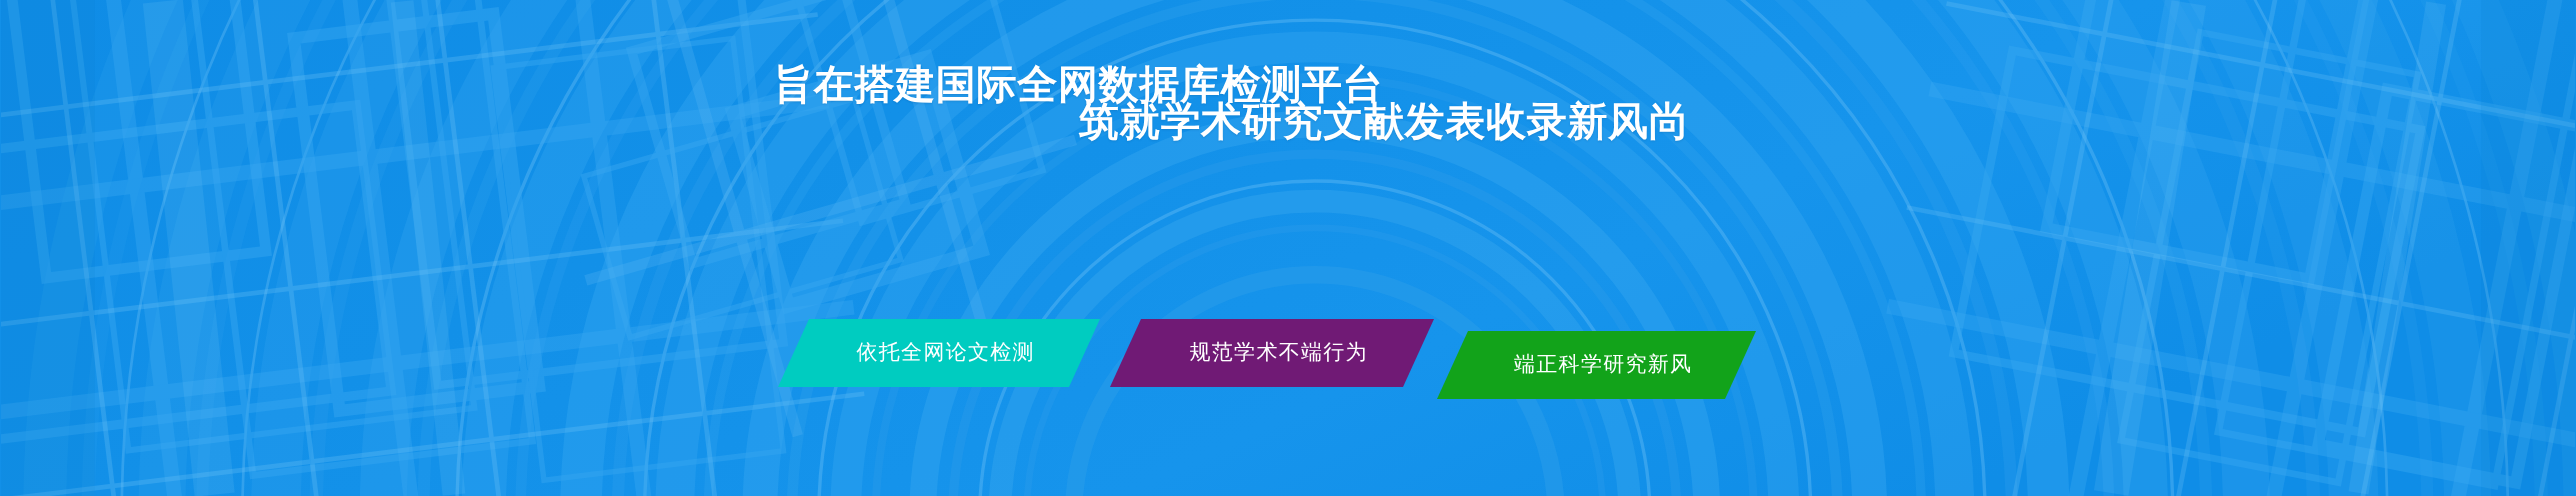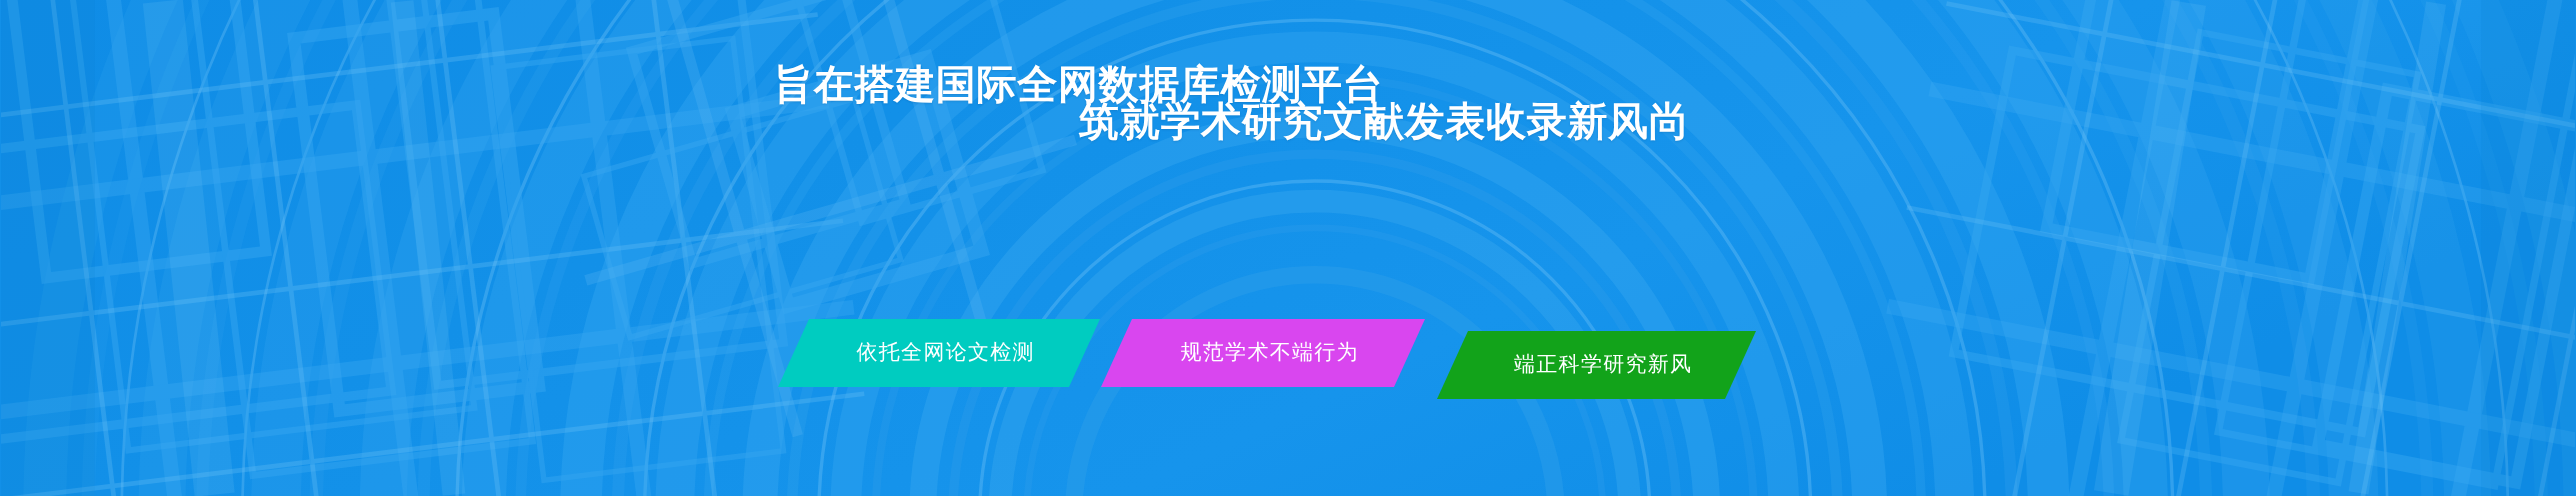--- a/index.html
+++ b/index.html
@@ -98,23 +98,23 @@
 
   .tag-1 {
     left: 0px;
     width: 322px;
     background: #00ccc0;
     clip-path: polygon(31px 0, 322px 0, 291px 68px, 0 68px);
     padding-left: 13.4px;
   }
 
   .tag-2 {
-    left: 323px;
+    left: 332px;
     width: 324px;
-    background: #d946ef;
+    background: #701a75;
     clip-path: polygon(31px 0, 324px 0, 293px 68px, 0 68px);
     padding-left: 13.4px;
   }
 
   .tag-3 {
     left: 659px;
     width: 319px;
     background: #12a31a;
     clip-path: polygon(31px 0, 319px 0, 288px 68px, 0 68px);
     padding-left: 13.4px;

